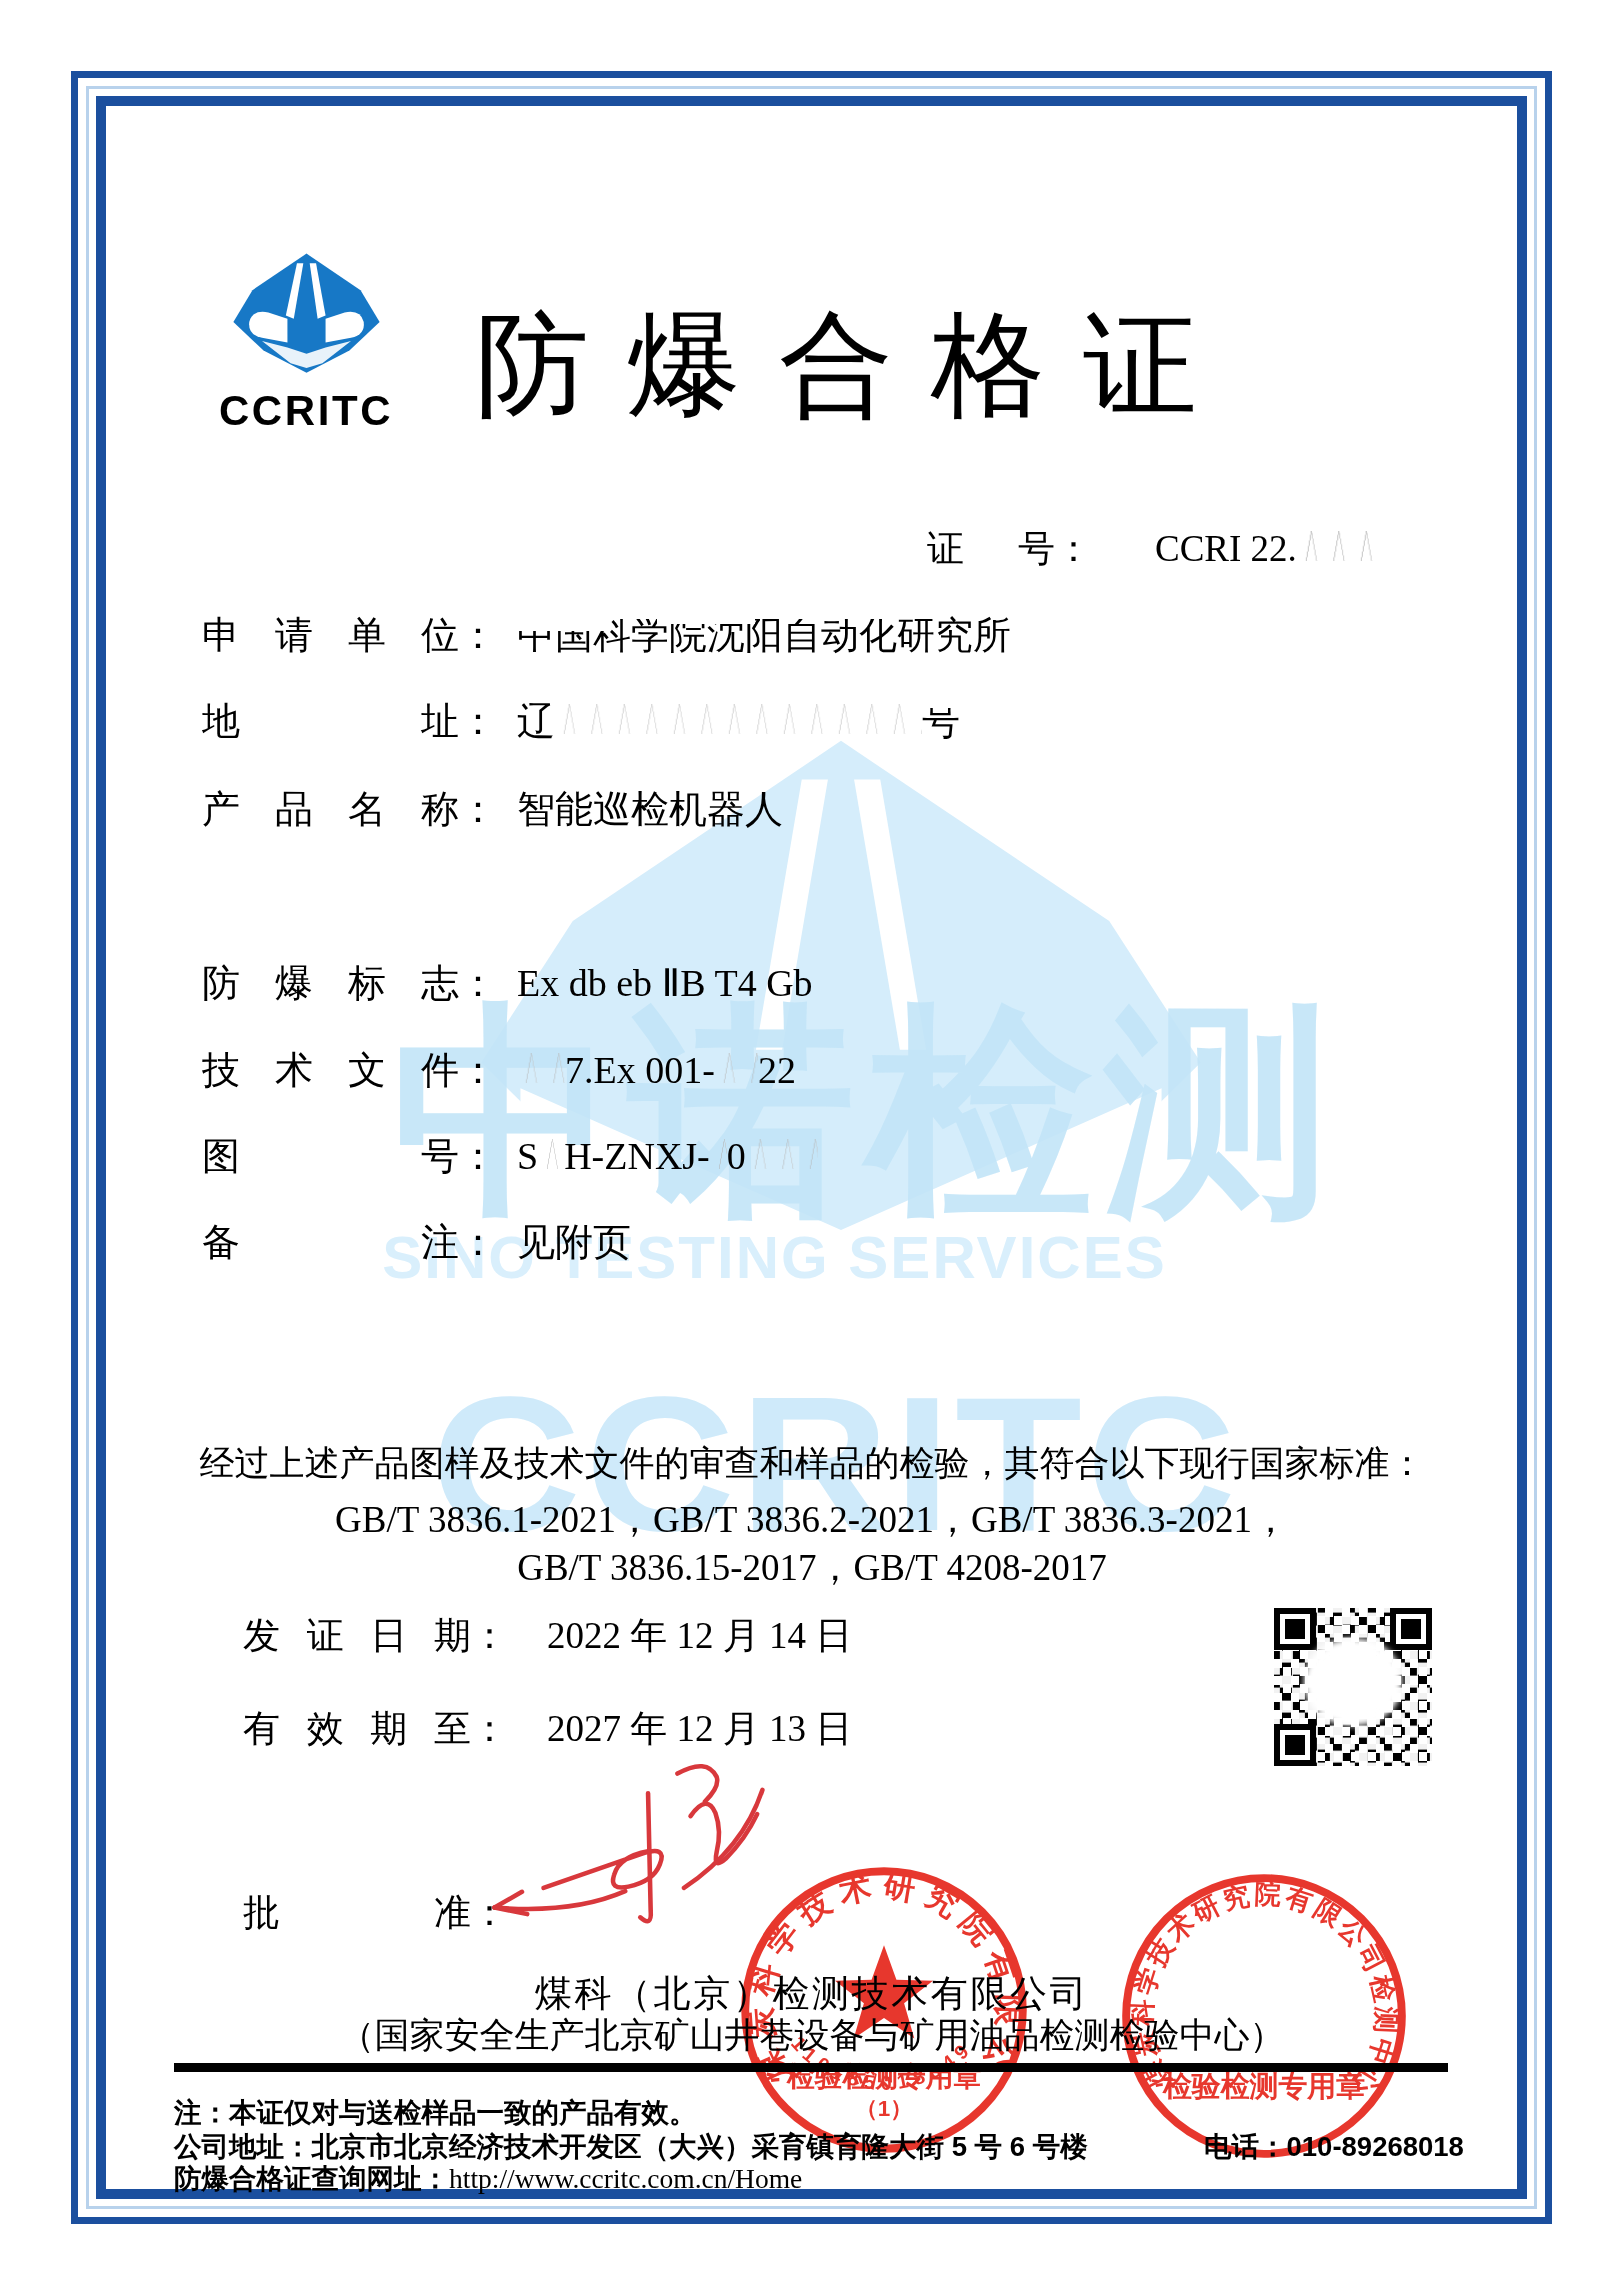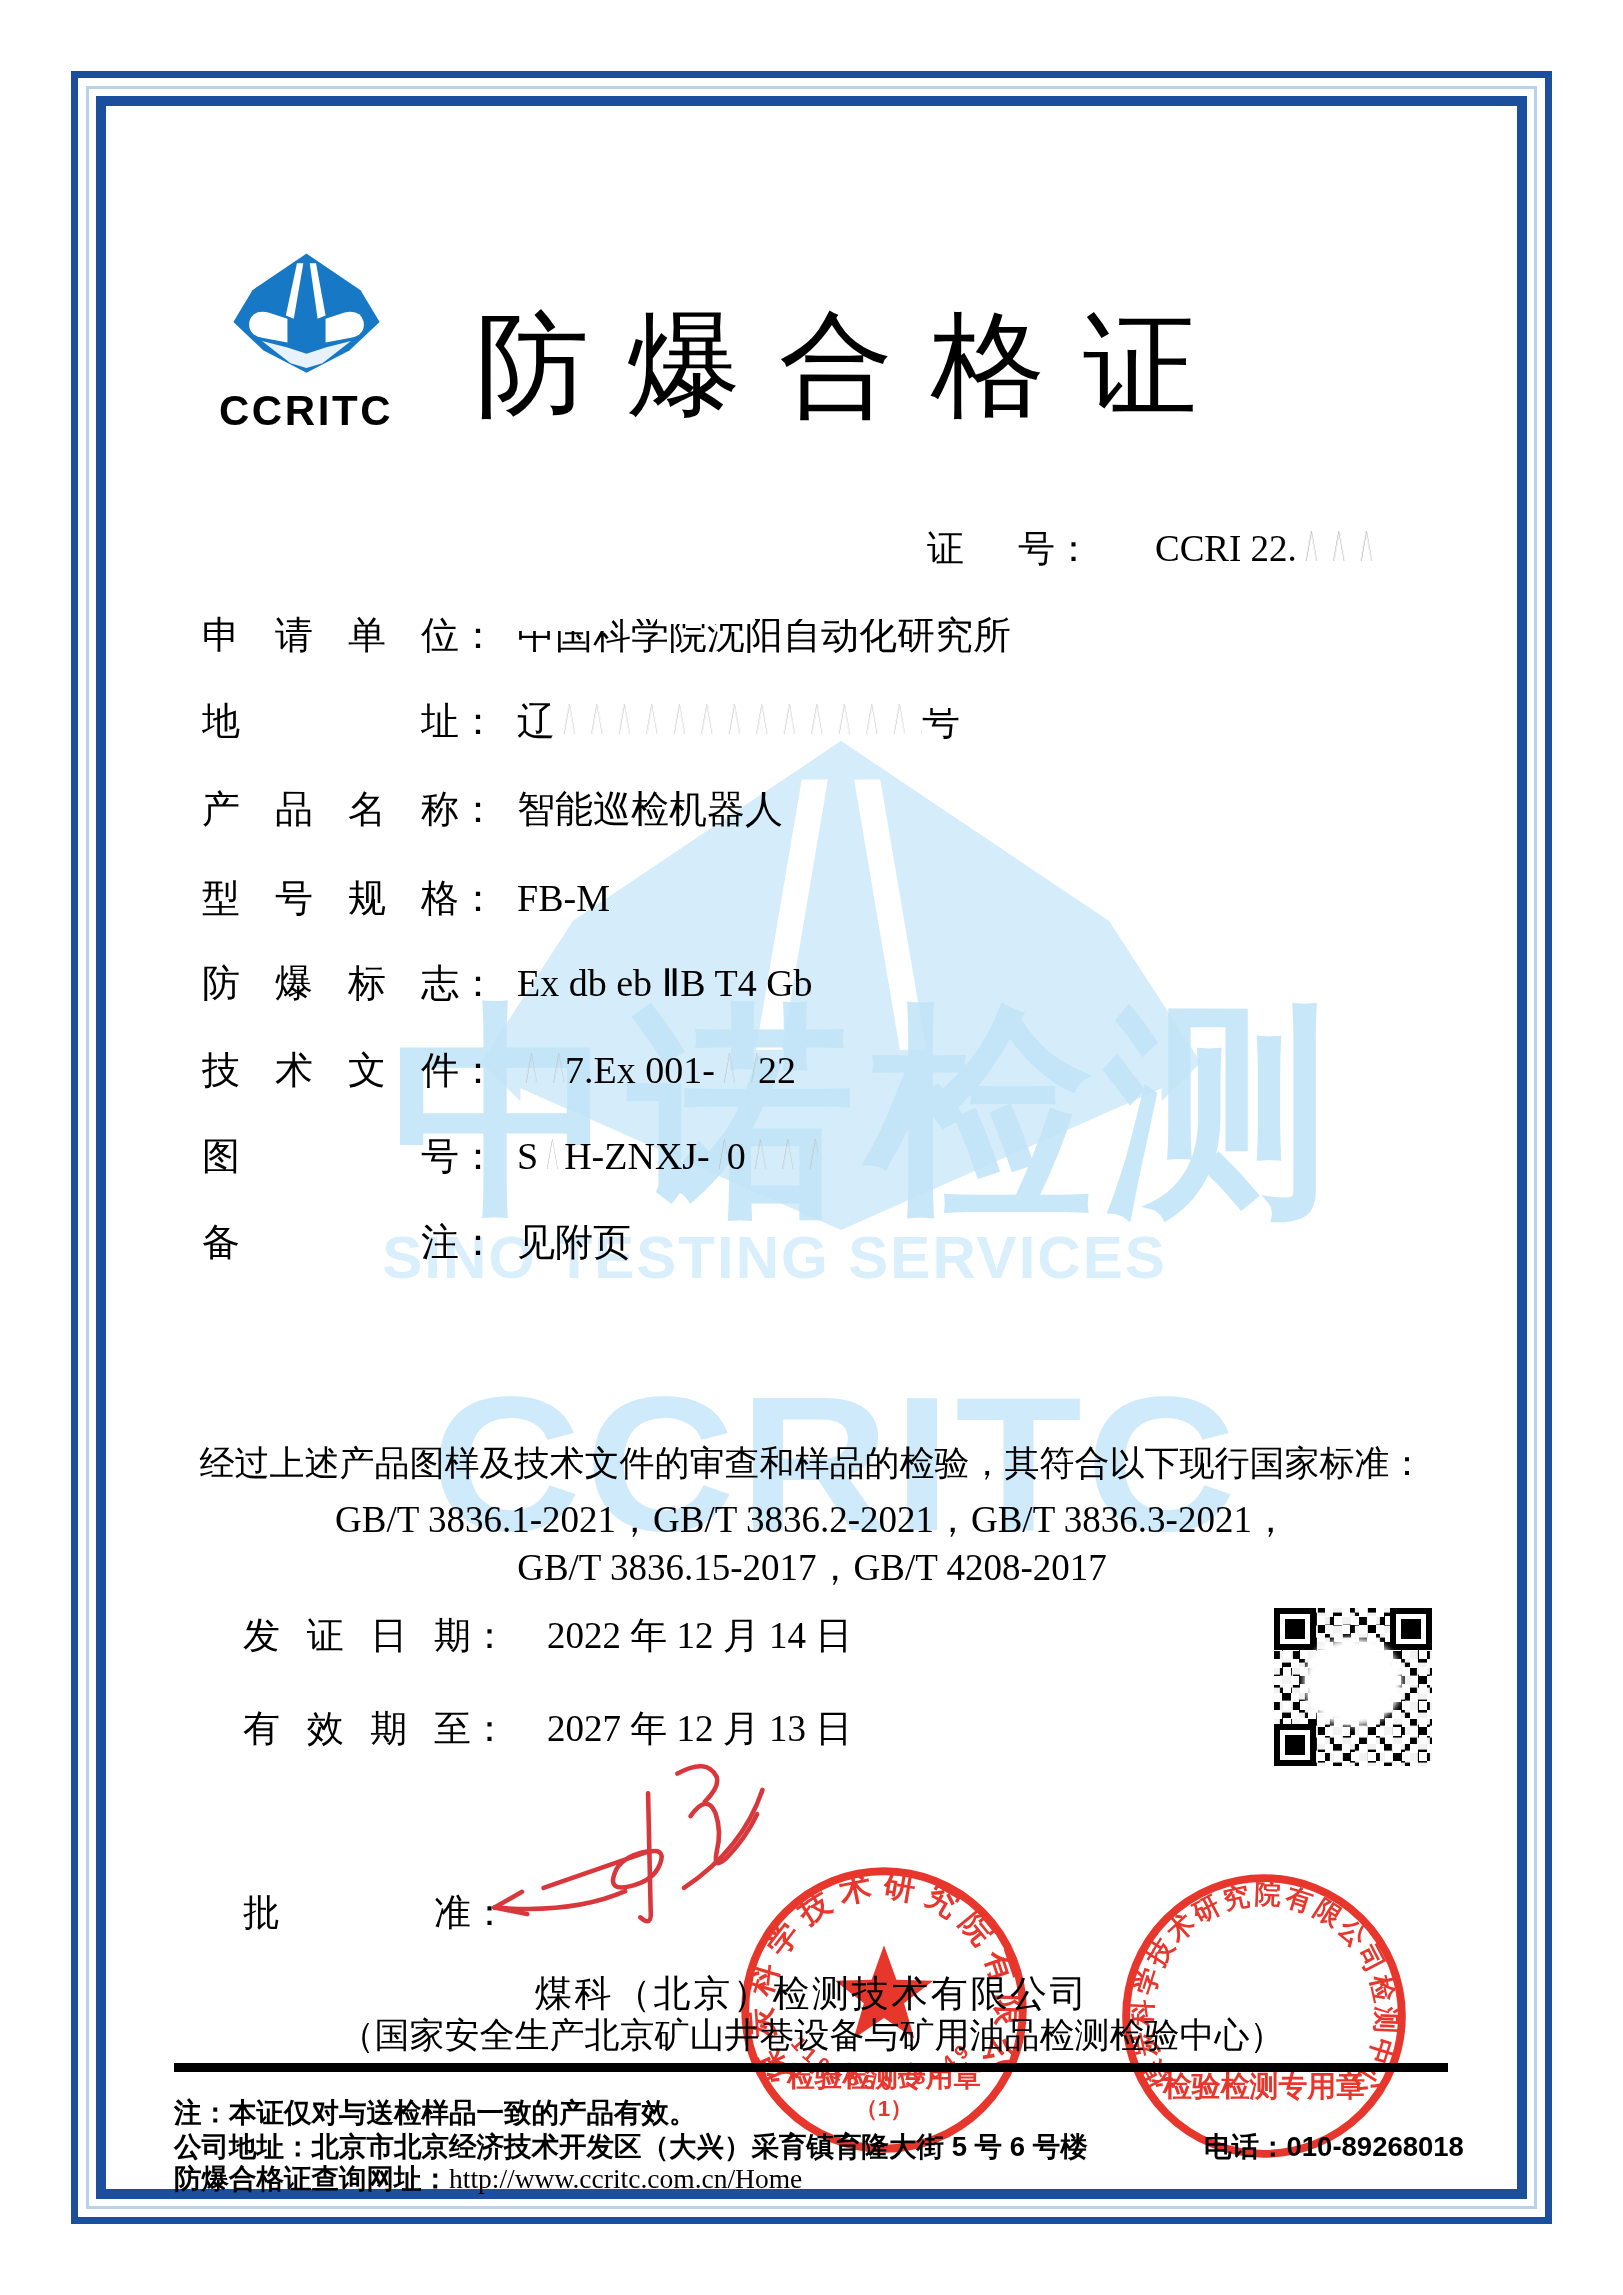--- a/index.html
+++ b/index.html
@@ -133,24 +133,20 @@
   <div class="abs row r2">
     <span class="flabel">地址</span><span>：</span>
     <span class="fvalue"><span class="redact"><span>辽</span><span class="wipe" style="left:-2.6px;top:-7.9px;right:-2.6px;height:7.9px;"></span></span><span class="smudge" style="width:367px;"></span><span class="redact"><span>号</span><span class="wipe" style="left:-2.6px;top:-7.9px;right:-2.6px;height:19.6px;"></span></span></span>
   </div>
 
   <div class="abs row r3">
     <span class="flabel">产品名称</span><span>：</span>
     <span class="fvalue">智能巡检机器人</span>
   </div>
 
-  <div class="abs row r4">
-    <span class="flabel">型号规格</span><span>：</span>
-    <span class="fvalue">FB-M</span>
-  </div>
 
   <div class="abs row r5">
     <span class="flabel">防爆标志</span><span>：</span>
     <span class="fvalue">Ex db eb ⅡB T4 Gb</span>
   </div>
 
   <div class="abs row r6">
     <span class="flabel">技术文件</span><span>：</span>
     <span class="fvalue"><span class="smudge" style="width:48px;"></span><span>7.Ex 001-</span><span class="smudge" style="width:43px;"></span><span>22</span></span>
   </div>

